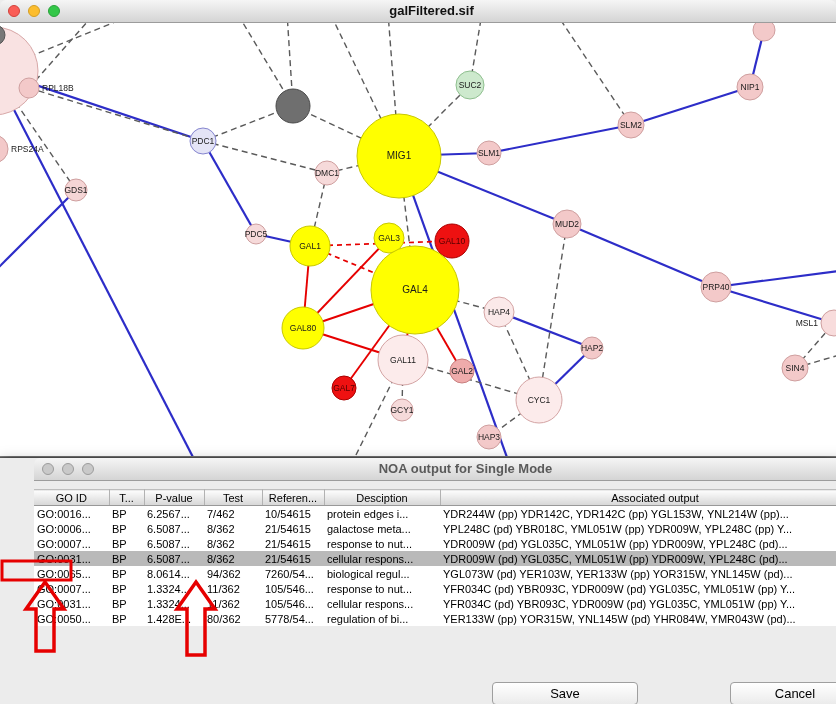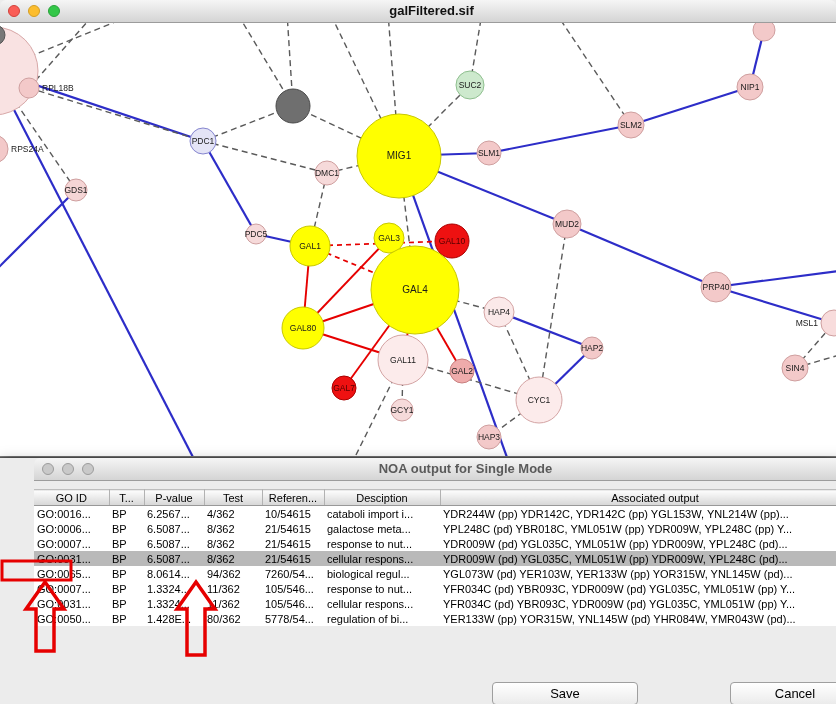--- a/index.html
+++ b/index.html
@@ -191,23 +191,23 @@
               <th>Referen...</th>
               <th>Desciption</th>
               <th>Associated output</th>
             </tr>
         </thead>
         <tbody>
             <tr>
               <td>GO:0016...</td>
               <td>BP</td>
               <td>6.2567...</td>
-              <td>4/362</td>
+              <td>7/462</td>
               <td>10/54615</td>
-              <td>cataboli import i...</td>
+              <td>protein edges i...</td>
               <td>YDR244W (pp) YDR142C, YDR142C (pp) YGL153W, YNL214W (pp)...</td>
             </tr>
             <tr>
               <td>GO:0006...</td>
               <td>BP</td>
               <td>6.5087...</td>
               <td>8/362</td>
               <td>21/54615</td>
               <td>galactose meta...</td>
               <td>YPL248C (pd) YBR018C, YML051W (pp) YDR009W, YPL248C (pp) Y...</td>

